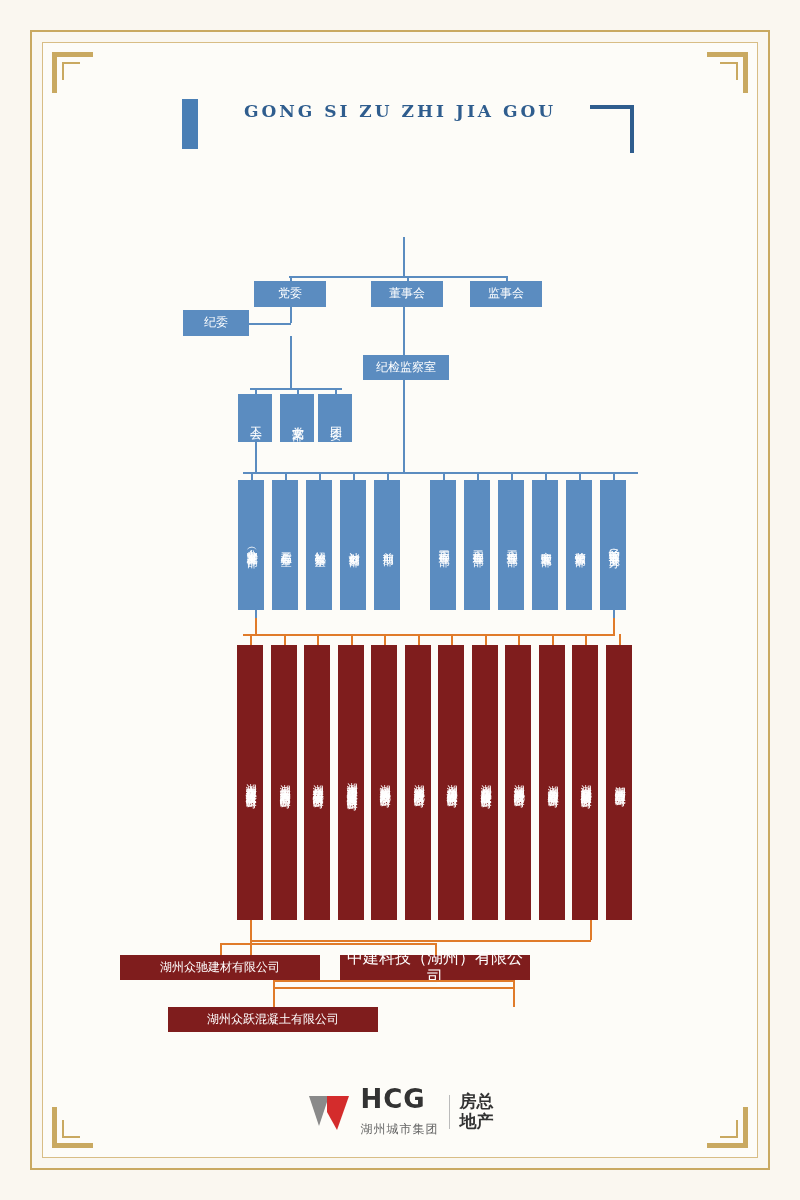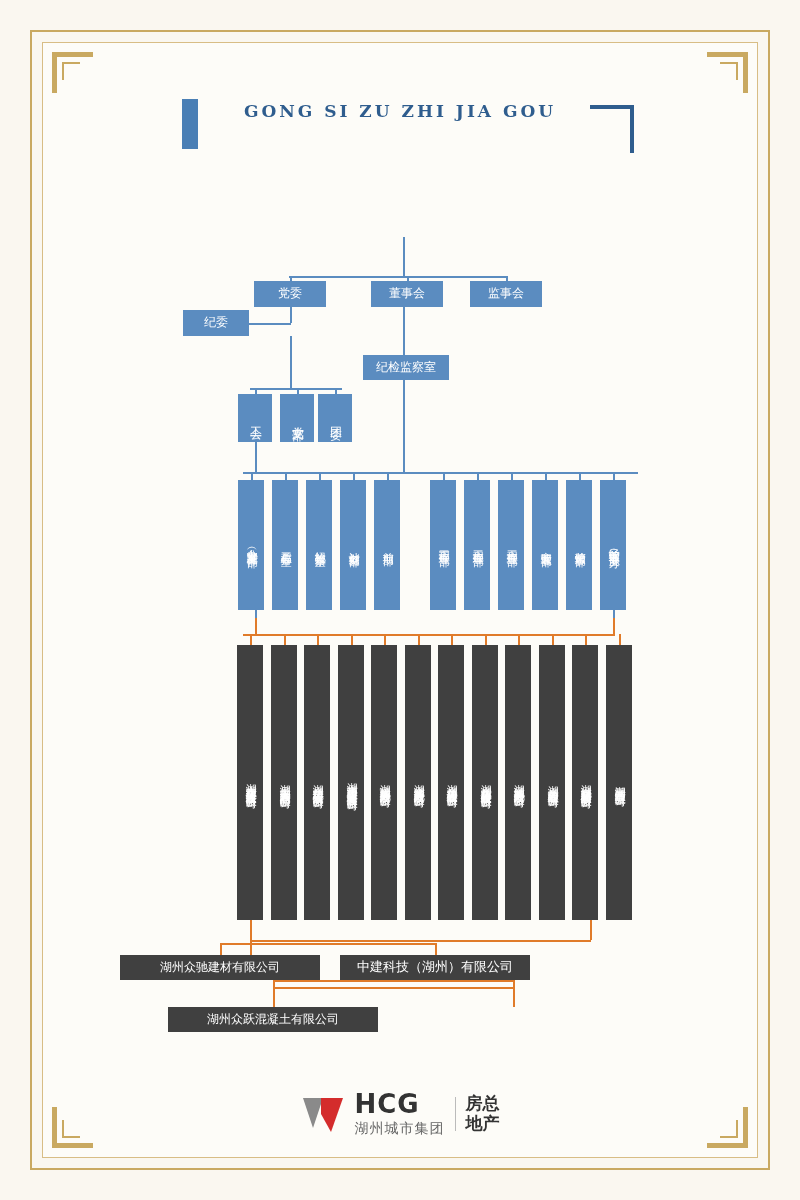--- a/index.html
+++ b/index.html
@@ -78,40 +78,40 @@
     font-size:11px;
     line-height:1.15;
     box-sizing:border-box;
     padding:2px;
   }
   .node.vert{
     writing-mode:vertical-rl;
     text-orientation:upright;
     letter-spacing:1px;
   }
-  .node.orange{background:#404040;}
+  .node.orange{background:#7f1d1d;}
   .line{
     position:absolute;background:#5b8cc0;
   }
   .line.h{height:2px;}
   .line.v{width:2px;}
   .line.orange{background:#e07b2a;}
 
   
   .footer{
     position:absolute;left:0;right:0;bottom:62px;text-align:center;
   }
   .logo-row{display:inline-flex;align-items:center;gap:10px;}
   .logo-mark{width:44px;height:40px;position:relative;}
   .logo-text{
     font-family:"DejaVu Sans","Liberation Sans",sans-serif;
     text-align:left;
   }
   .logo-hcg{font-size:26px;font-weight:bold;color:#333;letter-spacing:1px;line-height:1;}
-  .logo-cn{font-size:14px;color:#666;letter-spacing:1px;margin-top:3px;}
+  .logo-cn{font-size:12px;color:#666;letter-spacing:1px;margin-top:9px;}
   .logo-div{width:1px;height:34px;background:#bbb;}
   .logo-right{font-size:17px;color:#333;line-height:1.15;font-weight:bold;}
 </style>
 </head>
 <body>
 
 <div class="page">
   <div class="frame-outer"></div>
   <div class="frame-inner"></div>
   <div class="corner tl"></div>
@@ -204,21 +204,21 @@
       <div class="line v orange" style="left: 552px; top: 634px; height: 11px;"></div>
       <div class="node vert orange" style="left: 539px; top: 645px; width: 26px; height: 275px; font-size: 11px;">湖州房总商业管理有限公司</div>
       <div class="line v orange" style="left: 585px; top: 634px; height: 11px;"></div>
       <div class="node vert orange" style="left: 572px; top: 645px; width: 26px; height: 275px; font-size: 11px;">湖州城兴建材贸易股份有限公司</div>
       <div class="line v orange" style="left: 619px; top: 634px; height: 11px;"></div>
       <div class="node vert orange" style="left: 606px; top: 645px; width: 26px; height: 275px; font-size: 11px;">湖州同信置业有限公司</div>
       <div class="line v orange" style="left: 250px; top: 920px; height: 35px;"></div>
       <div class="line v orange" style="left: 590px; top: 920px; height: 20px;"></div>
       <div class="line h orange" style="left: 250px; top: 940px; width: 341px;"></div>
       <div class="node orange" style="left: 120px; top: 955px; width: 200px; height: 25px; font-size: 12px;">湖州众驰建材有限公司</div>
-      <div class="node orange" style="left: 340px; top: 955px; width: 190px; height: 25px; font-size: 13px;">中建科技（湖州）有限公司</div>
+      <div class="node orange" style="left: 340px; top: 955px; width: 190px; height: 25px; font-size: 16px;">中建科技（湖州）有限公司</div>
       <div class="line h orange" style="left: 220px; top: 943px; width: 215px;"></div>
       <div class="line v orange" style="left: 220px; top: 943px; height: 12px;"></div>
       <div class="line v orange" style="left: 435px; top: 943px; height: 12px;"></div>
       <div class="line h orange" style="left: 273px; top: 980px; width: 240px;"></div>
       <div class="line v orange" style="left: 273px; top: 980px; height: 7px;"></div>
       <div class="line v orange" style="left: 513px; top: 980px; height: 7px;"></div>
       <div class="line h orange" style="left: 273px; top: 987px; width: 240px;"></div>
       <div class="line v orange" style="left: 273px; top: 987px; height: 20px;"></div>
       <div class="line v orange" style="left: 513px; top: 987px; height: 20px;"></div>
       <div class="node orange" style="left: 168px; top: 1007px; width: 210px; height: 25px; font-size: 12px;">湖州众跃混凝土有限公司</div>

